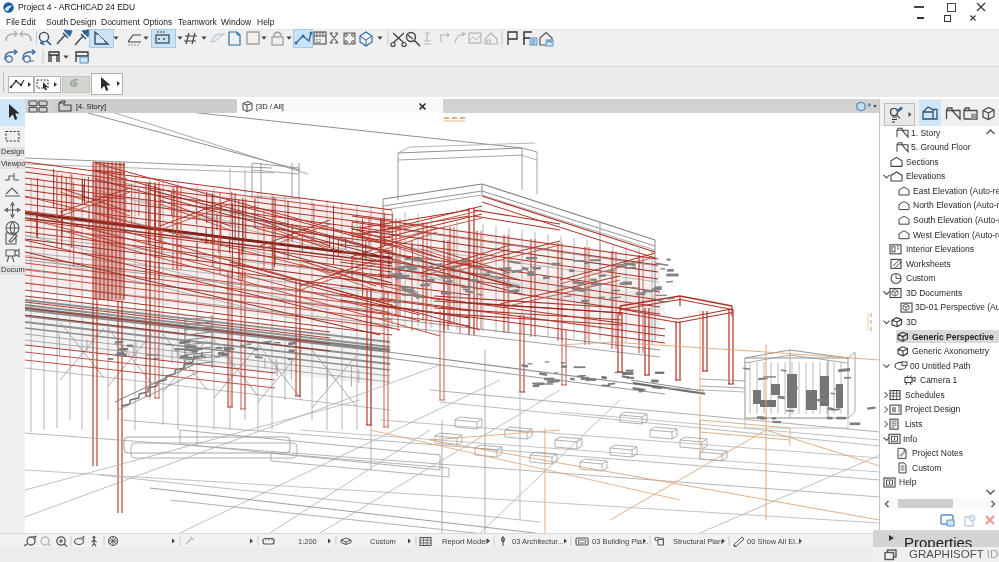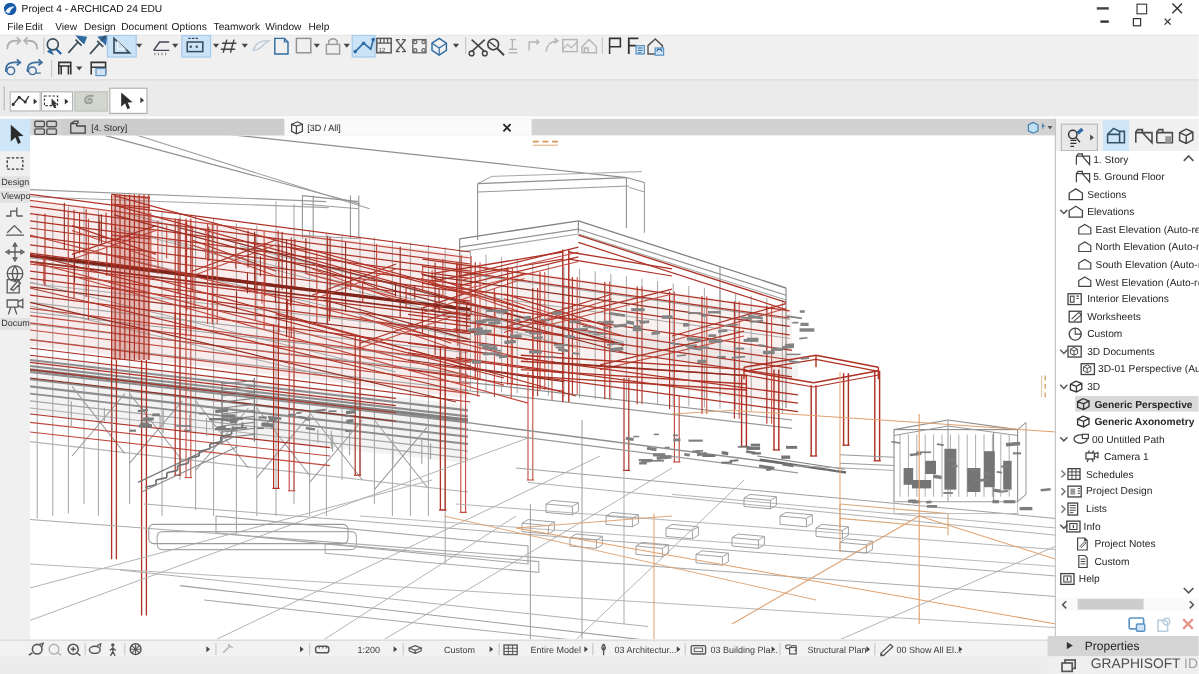--- a/index.html
+++ b/index.html
@@ -34,21 +34,21 @@
  <div class="abs" id="title-text">Project 4 - ARCHICAD 24 EDU</div>
  <div class="abs" style="left:914px;top:6px;width:10px;height:1.5px;background:#444"></div>
  <div class="abs" style="left:947px;top:3px;width:7px;height:7px;border:1.2px solid #444"></div>
  <svg class="abs" style="left:976px;top:2px" width="10" height="10" viewBox="0 0 10 10">
       <path d="M1 1 L9 9 M9 1 L1 9" stroke="#333" stroke-width="1.2"></path>
     </svg>
 </div>
 <div class="abs" id="menubar">
     <div class="menu" style="left:6px">File</div>
     <div class="menu" style="left:21px">Edit</div>
-    <div class="menu" style="left:46px">View</div>
+    <div class="menu" style="left:46px">South</div>
     <div class="menu" style="left:70px">Design</div>
     <div class="menu" style="left:101px">Document</div>
     <div class="menu" style="left:143px">Options</div>
     <div class="menu" style="left:178px">Teamwork</div>
     <div class="menu" style="left:221px">Window</div>
     <div class="menu" style="left:257px">Help</div>
   </div>
 <div class="abs" style="left:917px;top:17px;width:7px;height:1.5px;background:#333;z-index:5"></div>
 <div class="abs" style="left:944px;top:15px;width:5px;height:5px;border:1px solid #333;z-index:5"></div>
 <svg class="abs" style="left:969px;top:14px;z-index:5" width="8" height="8" viewBox="0 0 8 8">
@@ -1014,21 +1014,21 @@
 <div class="tree" style="left:33px;top:88.9px;font-weight:normal">South Elevation (Auto-reb</div>
 <div class="tree" style="left:33px;top:103.5px;font-weight:normal">West Elevation (Auto-rebu</div>
 <div class="tree" style="left:26px;top:118.1px;font-weight:normal">Interior Elevations</div>
 <div class="tree" style="left:26px;top:132.7px;font-weight:normal">Worksheets</div>
 <div class="tree" style="left:26px;top:147.2px;font-weight:normal">Custom</div>
 <div class="tree" style="left:26px;top:161.8px;font-weight:normal">3D Documents</div>
 <div class="tree" style="left:35px;top:176.4px;font-weight:normal">3D-01 Perspective (Auto-r</div>
 <div class="tree" style="left:26px;top:191.0px;font-weight:normal">3D</div>
 <div class="abs" style="left:16px;top:204.4px;width:103px;height:13px;background:#d9d9d9"></div>
 <div class="tree" style="left:32px;top:205.6px;font-weight:bold">Generic Perspective</div>
-<div class="tree" style="left:32px;top:220.1px;font-weight:bold">Generic Axonometry</div>
+<div class="tree" style="left:32px;top:220.1px;font-weight:normal">Generic Axonometry</div>
 <div class="tree" style="left:30px;top:234.7px;font-weight:normal">00 Untitled Path</div>
 <div class="tree" style="left:40px;top:249.3px;font-weight:normal">Camera 1</div>
 <div class="tree" style="left:25px;top:263.8px;font-weight:normal">Schedules</div>
 <div class="tree" style="left:25px;top:278.4px;font-weight:normal">Project Design</div>
 <div class="tree" style="left:25px;top:293.0px;font-weight:normal">Lists</div>
 <div class="tree" style="left:23px;top:307.6px;font-weight:normal">Info</div>
 <div class="tree" style="left:32px;top:322.1px;font-weight:normal">Project Notes</div>
 <div class="tree" style="left:32px;top:336.7px;font-weight:normal">Custom</div>
 <div class="tree" style="left:19px;top:351.3px;font-weight:normal">Help</div>
 </div>
@@ -1105,21 +1105,21 @@
     <path d="M900.5 465.92499999999995 l4 0 M900.5 467.92499999999995 l4 0 M900.5 469.92499999999995 l4 0" stroke="#444" stroke-width="0.8"></path>
     <rect x="884" y="477.99999999999994" width="11" height="9" fill="none" stroke="#444" stroke-width="1.1"></rect>
     <rect x="886.5" y="479.99999999999994" width="6" height="5" fill="none" stroke="#444" stroke-width="0.9"></rect>
     <path d="M889.5 480.99999999999994 l0 3" stroke="#444" stroke-width="1"></path>
   </svg>
 <div class="abs" id="statusbar">
 <div class="stg" style="left:142px">N/A</div>
 <div class="stg" style="left:220px">N/A</div>
 <div class="st" style="left:298px">1:200</div>
 <div class="st" style="left:370px">Custom</div>
-<div class="st" style="left:442px">Entire Model</div>
+<div class="st" style="left:442px">Report Model</div>
 <div class="st" style="left:512px">03 Architectur...</div>
 <div class="st" style="left:592px">03 Building Pla...</div>
 <div class="st" style="left:673px">Structural Plan</div>
 <div class="st" style="left:747px">00 Show All El...</div>
 <svg class="abs" style="left:0;top:0" width="880" height="14" viewBox="0 0 880 14">
       <circle cx="31" cy="7" r="4" fill="none" stroke="#555" stroke-width="1.3"></circle>
       <path d="M27 10 L24 12" stroke="#555" stroke-width="1.3"></path>
       <path d="M33 3 l3 -1 l-1 3" fill="none" stroke="#555"></path>
       <circle cx="45" cy="7" r="4" fill="none" stroke="#b5b5b5" stroke-width="1.3"></circle>
       <path d="M48 10 L51 12" stroke="#b5b5b5" stroke-width="1.3"></path>
@@ -1162,20 +1162,20 @@
       <path d="M659.5 5.5 l0 -1.5 l4 0 l0 4 l-1.5 0" fill="none" stroke="#555" stroke-width="0.8"></path>
       <path d="M722 4.5 L725 7 L722 9.5Z" fill="#444"></path>
       <line x1="729" y1="2" x2="729" y2="12" stroke="#c9c9c9"></line>
       <path d="M734 10.5 L742 3 L744 5 L736 12.5 Z M734 10.5 L734 12.5 L736 12.5" fill="none" stroke="#555" stroke-width="1"></path>
       <path d="M799 4.5 L802 7 L799 9.5Z" fill="#444"></path>
     </svg>
 </div>
 <div class="abs" id="bottomstrip"></div>
 <div class="abs" id="propbar">
  <div class="abs" style="left:16px;top:5px;width:0;height:0;border-left:5px solid #333;border-top:3.5px solid transparent;border-bottom:3.5px solid transparent"></div>
- <div class="abs" style="left:31px;top:4px;font-size:10px;color:#222">Properties</div>
+ <div class="abs" style="left:31px;top:4px;font-size:15px;color:#222">Properties</div>
 </div>
 <div class="abs" id="graphbar">
  <svg class="abs" style="left:11px;top:2px" width="13" height="12" viewBox="0 0 13 12">
       <rect x="3.5" y="1" width="8.5" height="7" fill="none" stroke="#555" stroke-width="1.4"></rect>
       <rect x="1" y="3.5" width="8.5" height="7" fill="#efefef" stroke="#555" stroke-width="1.4"></rect>
     </svg>
  <div class="abs" style="left:36px;top:1px;font-size:11.5px;color:#4d4d4d">GRAPHISOFT <span style="color:#a0a0a0">ID</span></div>
 </div>
 </body></html>

